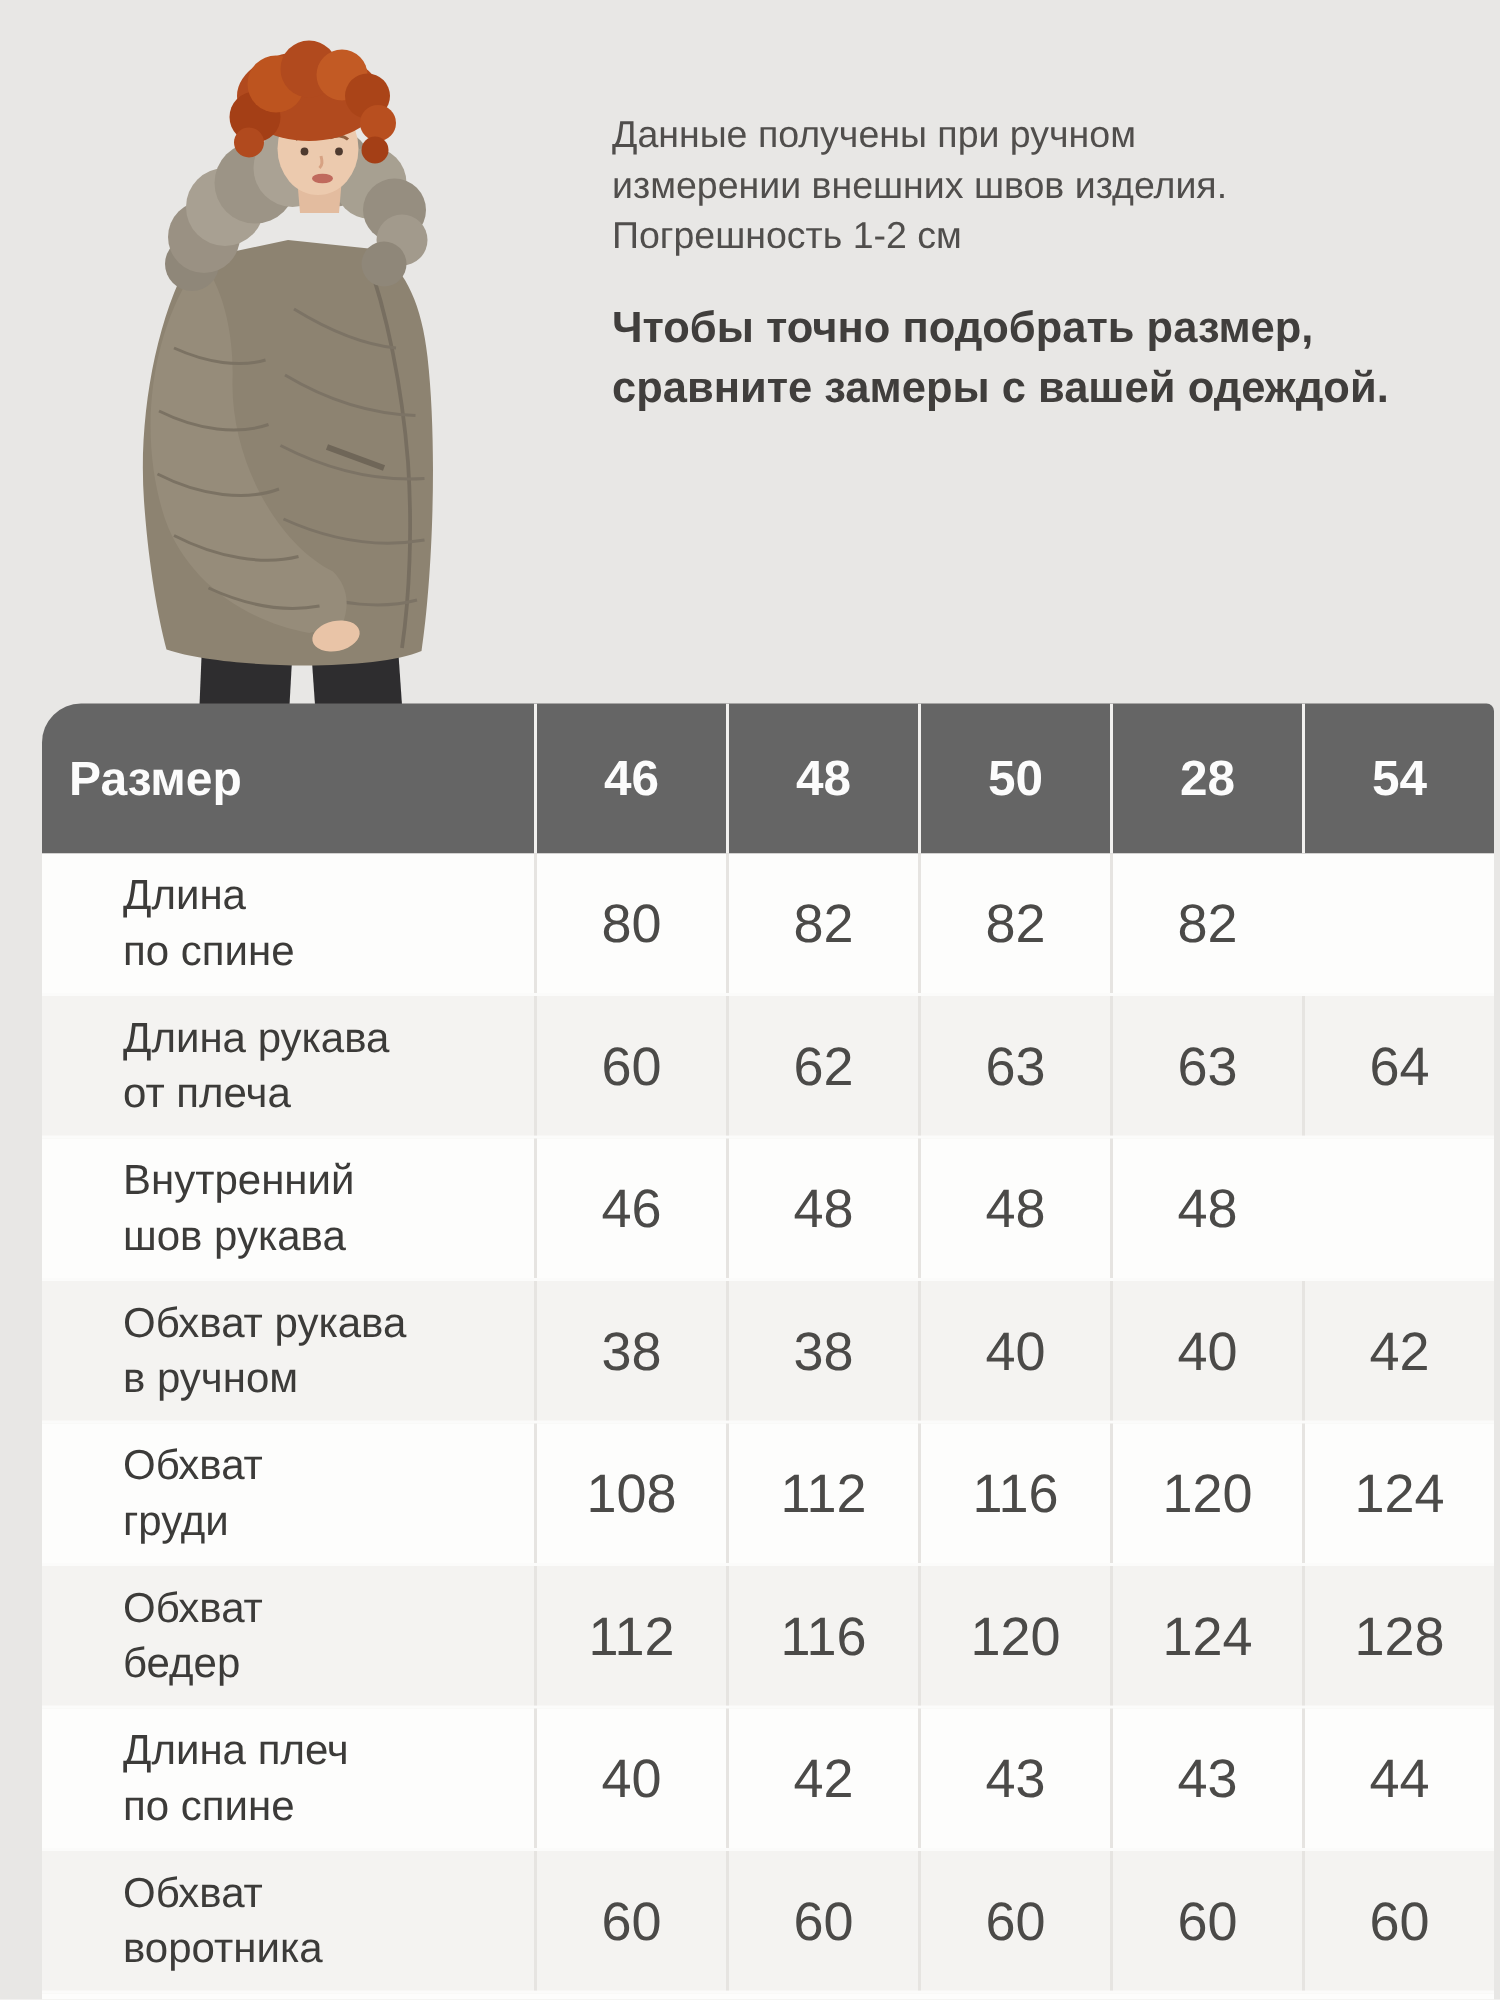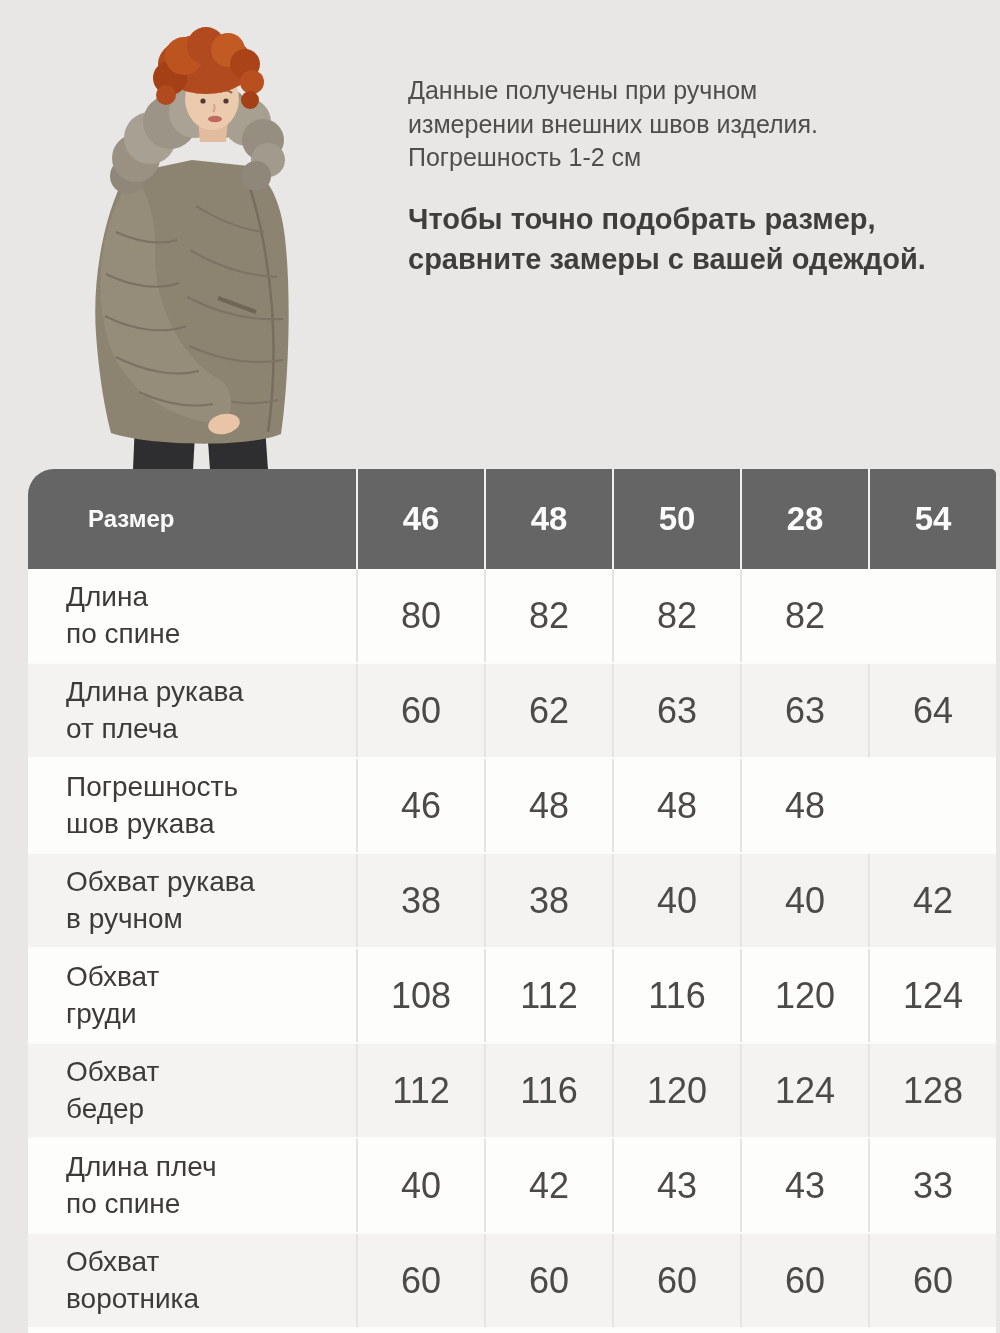--- a/index.html
+++ b/index.html
@@ -73,44 +73,44 @@
     display: flex;
     align-items: center;
     justify-content: center;
     color: #fcfcfc;
     font-weight: 700;
     font-size: 33px;
     border-left: 2px solid #f2f1ef;
   }
   .thead .th-label {
     justify-content: flex-start;
-    padding-left: 60px;
+    padding-left: 18px;
     border-left: none;
-    font-size: 24px;
+    font-size: 32px;
   }
   .trow {
     display: grid;
     grid-template-columns: 328px repeat(5, 128px);
     height: 95px;
     border-bottom: 2px solid #fbfbfa;
   }
   .trow.odd  { background: #fdfdfc; }
   .trow.even { background: #f4f3f1; }
   .trow .td {
     display: flex;
     align-items: center;
     justify-content: center;
     font-size: 36px;
     font-weight: 400;
     color: #4b4a48;
     border-left: 2px solid #e6e4e1;
   }
   .trow .td-label {
     justify-content: flex-start;
-    padding-left: 38px;
+    padding-left: 54px;
     border-left: none;
     color: #3c3b39;
     font-size: 28px;
     line-height: 1.3;
     white-space: pre-line;
   }
   .table-bottom-strip {
     height: 20px;
     background: #fdfdfc;
   }
@@ -215,21 +215,21 @@
       <div class="td td-label">Длина рукава
 от плеча</div>
       <div class="td">60</div>
       <div class="td">62</div>
       <div class="td">63</div>
       <div class="td">63</div>
       <div class="td">64</div>
     </div>
 
     <div class="trow odd">
-      <div class="td td-label">Погрешность
+      <div class="td td-label">Внутренний
 шов рукава</div>
       <div class="td">46</div>
       <div class="td">48</div>
       <div class="td">48</div>
       <div class="td">48</div>
     </div>
 
     <div class="trow even">
       <div class="td td-label">Обхват рукава
 в ручном</div>
@@ -260,21 +260,21 @@
       <div class="td">128</div>
     </div>
 
     <div class="trow odd">
       <div class="td td-label">Длина плеч
 по спине</div>
       <div class="td">40</div>
       <div class="td">42</div>
       <div class="td">43</div>
       <div class="td">43</div>
-      <div class="td">33</div>
+      <div class="td">44</div>
     </div>
 
     <div class="trow even">
       <div class="td td-label">Обхват
 воротника</div>
       <div class="td">60</div>
       <div class="td">60</div>
       <div class="td">60</div>
       <div class="td">60</div>
       <div class="td">60</div>

